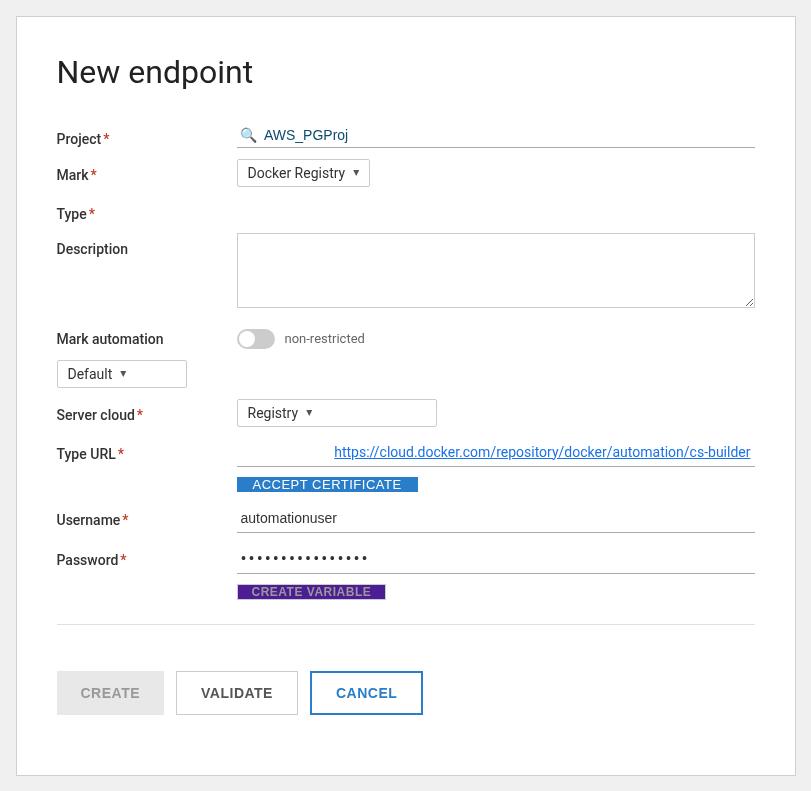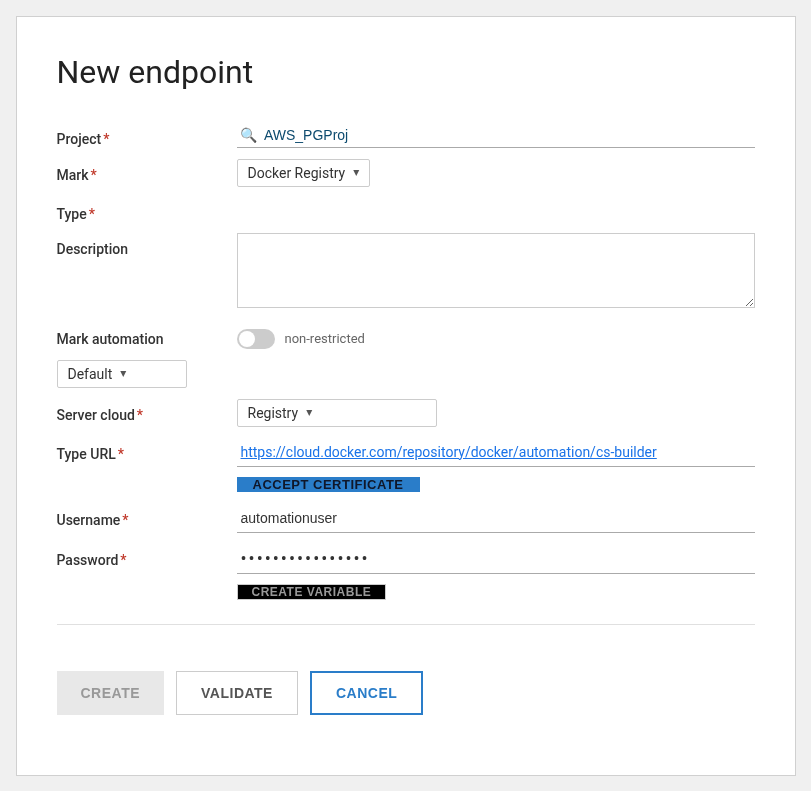--- a/index.html
+++ b/index.html
@@ -134,44 +134,45 @@
       color: #666;
     }
     .url-text {
       font-size: 14px;
       color: #1a73e8;
       text-decoration: underline;
       padding: 6px 4px;
       border-bottom: 1px solid #aaa;
       width: 100%;
       word-break: break-all;
+      text-align: right;
     }
     .accept-cert-btn {
       margin-top: 10px;
       background: #2a7dc9;
-      color: #0f172a;
+      color: #ffffff;
       border: none;
       padding: 0 16px;
       font-size: 13px;
-      font-weight: 700;
+      font-weight: 400;
       letter-spacing: 0.5px;
       cursor: pointer;
       text-transform: uppercase;
     }
     .password-dots {
       font-size: 18px;
       color: #333;
       letter-spacing: 2px;
       padding: 4px 4px;
       border-bottom: 1px solid #aaa;
       width: 100%;
     }
     .create-variable-btn {
       margin-top: 10px;
-      background: #000000;
+      background: #4c1d95;
       color: #999;
       border: 1px solid #ccc;
       padding: 0 14px;
       font-size: 12px;
       font-weight: 600;
       letter-spacing: 0.5px;
       cursor: not-allowed;
       text-transform: uppercase;
     }
     .footer-buttons {

